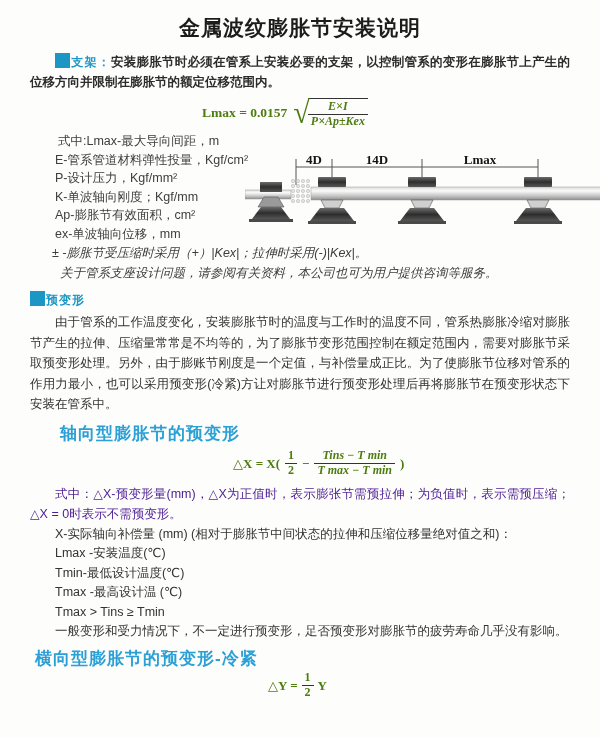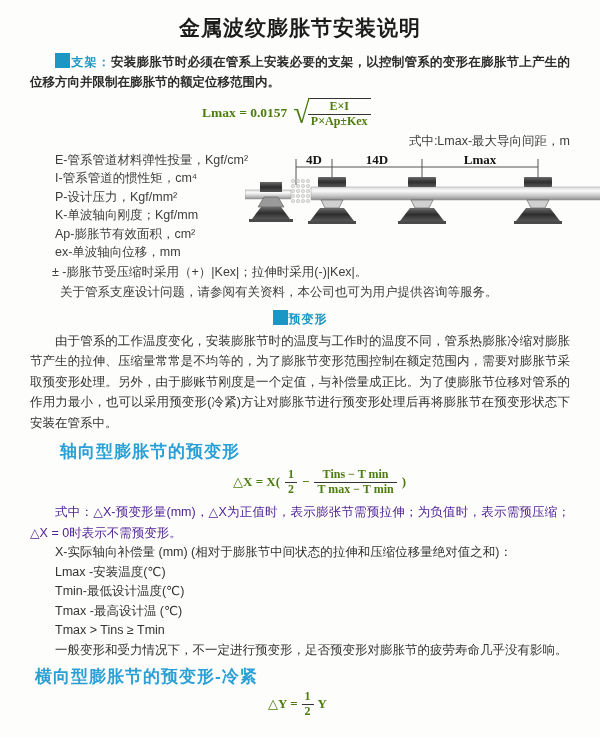--- a/index.html
+++ b/index.html
@@ -22,31 +22,31 @@
   .lead{margin:0;font-size:12.5px;line-height:20px;text-align:justify;text-indent:25px;font-weight:bold;color:#2c2c2c;}
   .p-example{margin:1px 0 0 0;font-size:12.5px;line-height:21px;text-indent:25px;font-weight:bold;color:#2c2c2c;}
 
   .formula{font-family:"Liberation Serif","DejaVu Serif",serif;font-weight:bold;color:#4d7c0f;}
   .f1{margin:5px 0 3px 172px;font-size:13.5px;height:32px;display:flex;align-items:center;}
   .radical{font-size:30px;font-weight:normal;line-height:26px;margin:0 -2px 0 6px;transform:scaleY(1.05);}
   .underroot{display:inline-block;border-top:1.5px solid #333;padding-top:1px;}
   .frac{display:inline-block;vertical-align:middle;text-align:center;font-size:12px;line-height:1.15;}
   .frac .num{display:block;border-bottom:1px solid #333;padding:0 3px;}
   .frac .den{display:block;padding:0 3px;}
-  .ital{}
+  .ital{font-style:italic;}
 
   .defs-wrap{position:relative;margin-top:2px;}
   .def{font-size:12.5px;line-height:18.5px;margin:0 0 0 25px;white-space:nowrap;}
-  .def.first{margin-left:28px;text-align:right;}
-  .pm-note,.svc-note{font-size:12.5px;line-height:19px;margin:1px 0 0 22px;}
+  .def.first{margin-left:28px;}
+  .pm-note,.svc-note{font-size:12.5px;line-height:19px;margin:1px 0 0 22px;font-style:italic;}
   .svc-note{margin-left:30px;}
 
   .diagram{position:absolute;top:19px;left:215px;width:358px;height:92px;}
 
-  .sec2-head{margin:7px 0 3px 0;text-align:center;}
+  .sec2-head{margin:7px 0 3px 0;}
   .predeform-body{margin:0;font-size:12.5px;line-height:20.5px;text-align:justify;text-indent:25px;color:#333;}
 
   .sub-head{font-size:17px;font-weight:bold;color:#2ba0d6;letter-spacing:1px;}
   .axial-head{margin:7px 0 2px 30px;}
   .lateral-head{margin:5px 0 2px 5px;}
 
   .f2{margin:2px 0 3px 203px;font-size:13px;height:34px;display:flex;align-items:center;gap:5px;}
   .f3{margin:2px 0 6px 238px;font-size:13px;height:28px;display:flex;align-items:center;gap:4px;}
 
   .ax-explain{margin:0;font-size:12.5px;line-height:20.5px;text-align:justify;text-indent:25px;color:#4c1d95;}
@@ -65,21 +65,20 @@
 
   <div class="formula f1">
     <span>Lmax = 0.0157</span>
       <span class="radical">√</span>
       <span class="underroot"><span class="frac"><span class="num ital">E×I</span><span class="den ital">P×Ap±Kex</span></span></span>
   </div>
 
   <div class="defs-wrap">
     <div class="def first">式中:Lmax-最大导向间距，m</div>
     <div class="def">E-管系管道材料弹性投量，Kgf/cm²</div>
-    <div class="def">I-管系管道的惯性矩，cm⁴</div>
     <div class="def">P-设计压力，Kgf/mm²</div>
     <div class="def">K-单波轴向刚度；Kgf/mm</div>
     <div class="def">Ap-膨胀节有效面积，cm²</div>
     <div class="def">ex-单波轴向位移，mm</div>
 
     <svg class="diagram" viewBox="0 0 358 92">
       <defs>
         <linearGradient id="pipeG" x1="0" y1="0" x2="0" y2="1">
           <stop offset="0" stop-color="#dcdcdc"></stop>
             <stop offset="0.3" stop-color="#fafafa"></stop>

